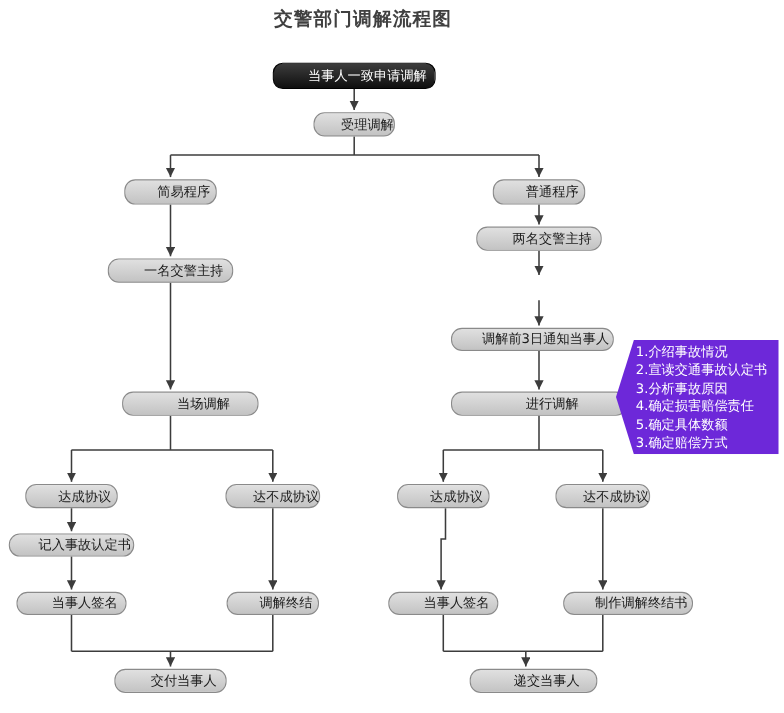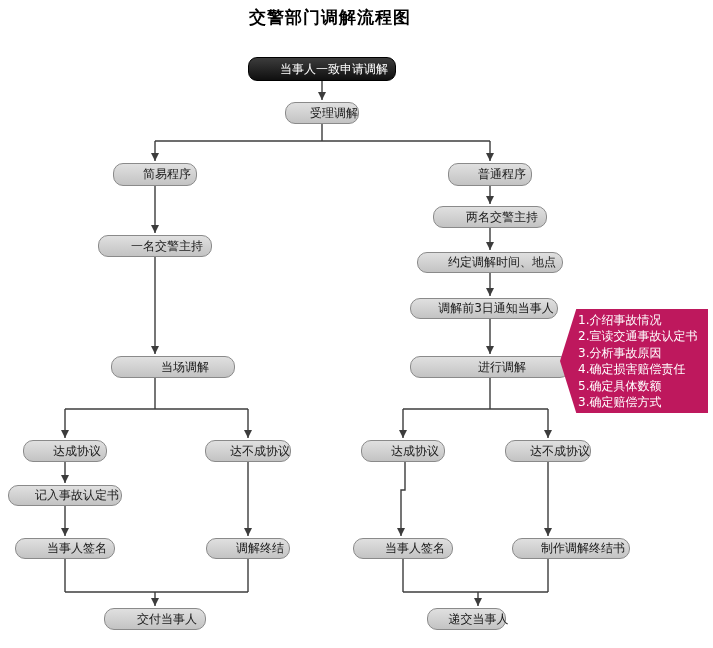--- a/index.html
+++ b/index.html
@@ -1,29 +1,29 @@
 <!DOCTYPE html>
 <html><head>
 <meta charset="utf-8">
 <style>
   html,body{margin:0;padding:0;background:#ffffff;}
   body{font-family:"DejaVu Sans","Liberation Sans",sans-serif;}
   .canvas{position:relative;width:713px;height:648px;background:#ffffff;overflow:hidden;}
   .title{position:absolute;left:0;top:6px;width:660px;text-align:center;
-         font-size:17px;font-weight:bold;color:#000000;letter-spacing:1px;}
+         font-size:17px;font-weight:bold;color:#404040;letter-spacing:1px;}
   svg.connectors{position:absolute;left:0;top:0;width:713px;height:648px;}
   .node{position:absolute;display:flex;align-items:center;justify-content:center;
         font-size:12px;color:#1a1a1a;
         background:linear-gradient(#e0e0e0,#c3c3c3);
         border:1px solid #8a8a8a;border-radius:10px;
         box-sizing:border-box;white-space:nowrap;padding-left:24px;}
   .node.start{background:linear-gradient(#3c3c3c,#0f0f0f);color:#ffffff;
               border:1px solid #000000;border-radius:9px;}
   .callout{position:absolute;left:560px;top:309px;width:148px;height:104px;
-           background:#be185d;color:#ffffff;
+           background:#6d28d9;color:#ffffff;
            clip-path:polygon(0% 50%,11% 0%,100% 0%,100% 100%,11% 100%);
            box-sizing:border-box;padding:2px 4px 2px 18px;
            display:flex;flex-direction:column;justify-content:center;}
   .callout .line{font-size:12px;line-height:16.5px;white-space:nowrap;}
 </style>
 </head>
 <body>
 
 <div class="canvas">
 
@@ -78,21 +78,20 @@
   <div class="node" style="left:285px;top:102px;width:74px;height:22px;">受理调解</div>
 
   <div class="node" style="left:113px;top:163px;width:84px;height:23px;">简易程序</div>
 
   <div class="node" style="left:448px;top:163px;width:84px;height:23px;">普通程序</div>
 
   <div class="node" style="left:98px;top:235px;width:114px;height:22px;">一名交警主持</div>
 
   <div class="node" style="left:433px;top:206px;width:114px;height:22px;">两名交警主持</div>
 
-  <div class="node" style="left:417px;top:252px;width:146px;height:21px;">约定调解时间、地点</div>
 
   <div class="node" style="left:410px;top:298px;width:148px;height:21px;">调解前3日通知当事人</div>
 
   <div class="node" style="left:93px;top:356px;width:124px;height:22px;margin-left:18px;">当场调解</div>
 
   <div class="node" style="left:410px;top:356px;width:160px;height:22px;">进行调解</div>
 
   <div class="node" style="left:23px;top:440px;width:84px;height:22px;">达成协议</div>
 
   <div class="node" style="left:205px;top:440px;width:86px;height:22px;">达不成协议</div>
@@ -106,21 +105,21 @@
   <div class="node" style="left:104px;top:608px;width:102px;height:22px;">交付当事人</div>
 
   <div class="node" style="left:361px;top:440px;width:84px;height:22px;">达成协议</div>
 
   <div class="node" style="left:505px;top:440px;width:86px;height:22px;">达不成协议</div>
 
   <div class="node" style="left:353px;top:538px;width:100px;height:21px;">当事人签名</div>
 
   <div class="node" style="left:512px;top:538px;width:118px;height:21px;">制作调解终结书</div>
 
-  <div class="node" style="left:427px;top:608px;width:79px;height:22px;text-align:right;">递交当事人</div>
+  <div class="node" style="left:427px;top:608px;width:116px;height:22px;text-align:right;">递交当事人</div>
 
   <div class="callout">
     <div class="line">1.介绍事故情况</div>
     <div class="line">2.宣读交通事故认定书</div>
     <div class="line">3.分析事故原因</div>
     <div class="line">4.确定损害赔偿责任</div>
     <div class="line">5.确定具体数额</div>
     <div class="line">3.确定赔偿方式</div>
   </div>
 

